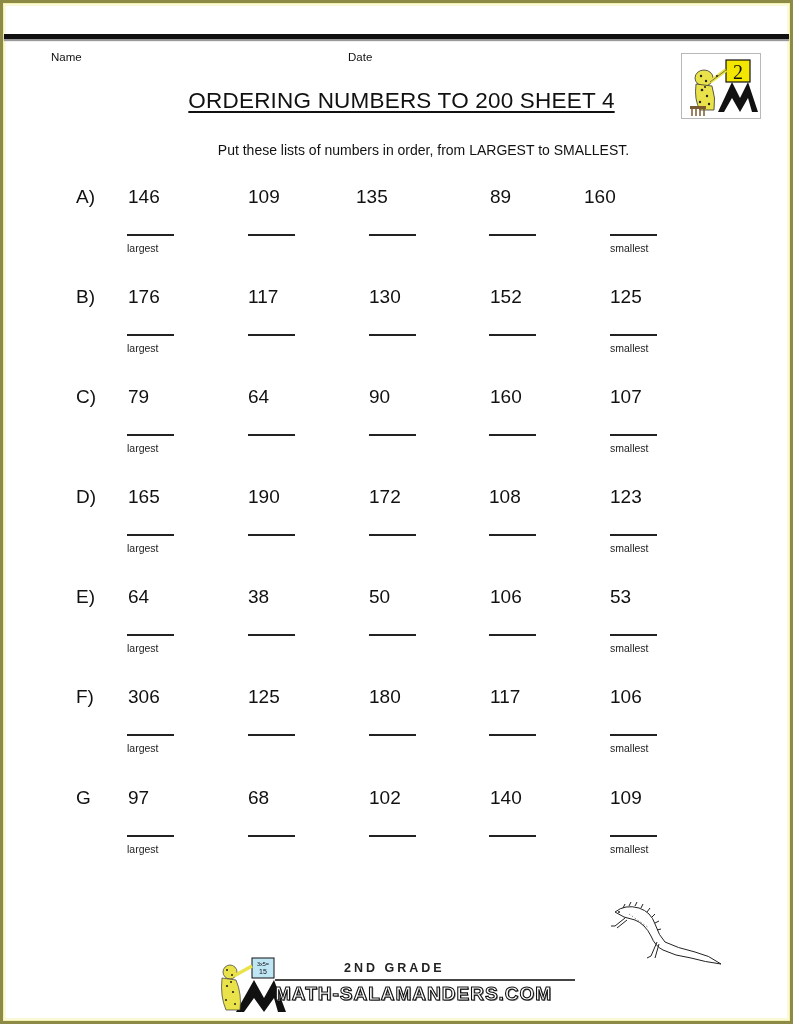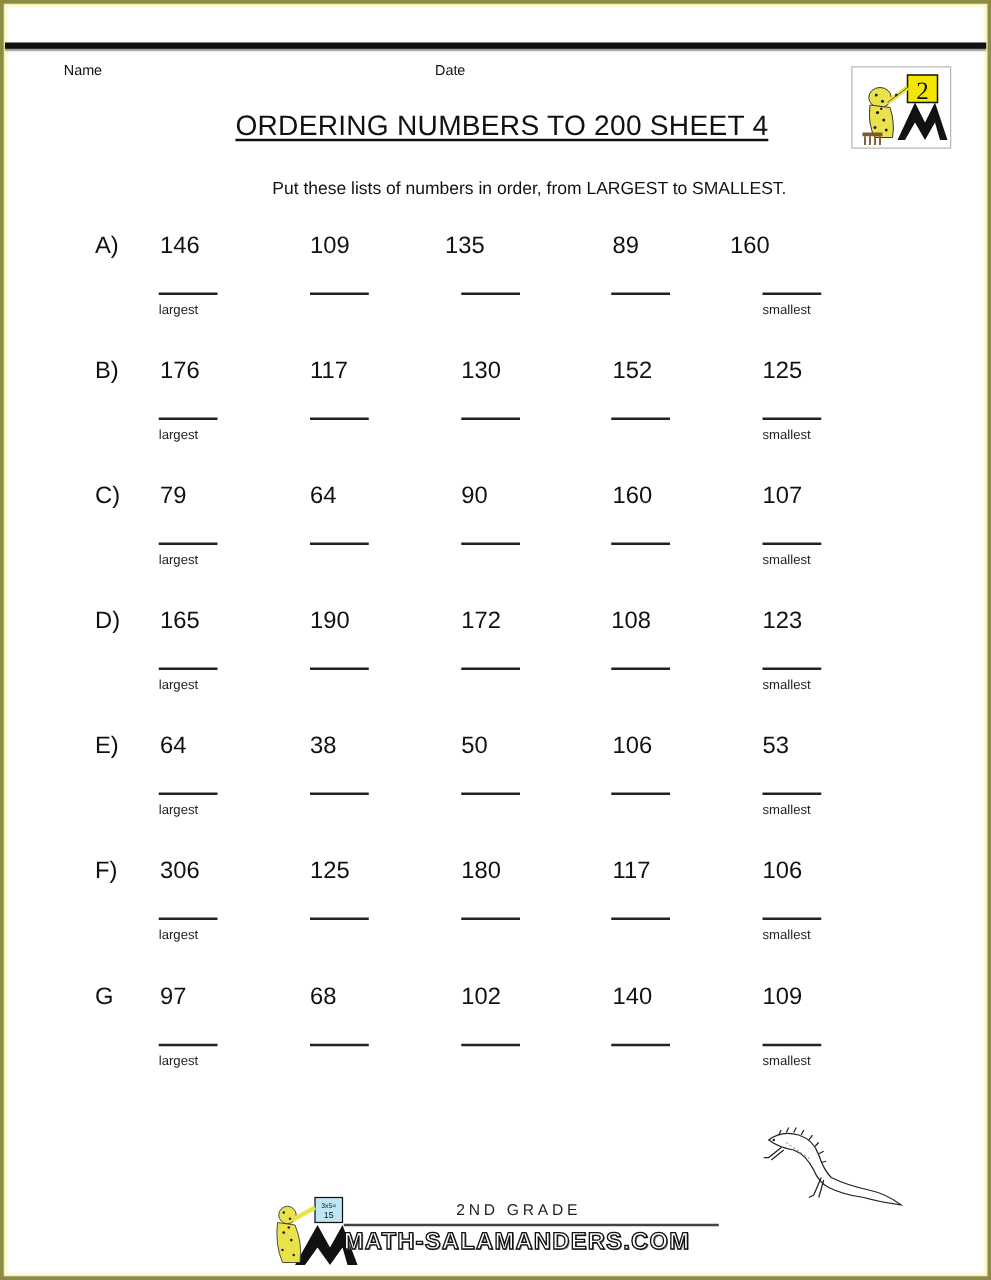--- a/index.html
+++ b/index.html
@@ -38,22 +38,22 @@
     }
 
     .problem { position: absolute; left: 0; width: 793px; height: 100px; }
     .problem .letter { position: absolute; left: 76px; top: 0; font-size: 19px; }
     .problem .num { position: absolute; top: 0; font-size: 19px; }
     .problem .blank { position: absolute; top: 48px; width: 47px; height: 1.6px; background: #222; }
     .problem .hint { position: absolute; top: 56px; font-size: 10.5px; color: #222; }
 
     .footer-logo { position: absolute; left: 214px; top: 952px; width: 372px; height: 62px; }
     .footer-grade {
-      position: absolute; left: 344px; top: 961px; font-size: 12.5px; font-weight: normal;
-      letter-spacing: 3px; color: #222; margin-left: 21px;
+      position: absolute; left: 344px; top: 961px; font-size: 12.5px; font-weight: bold;
+      letter-spacing: 3px; color: #222;
     }
     .footer-rule { position: absolute; left: 275px; top: 979px; width: 300px; height: 2px; background: #444; }
     .footer-site {
       position: absolute; left: 275px; top: 983px; font-size: 19px; font-weight: bold;
       letter-spacing: 1px; color: #fff;
       -webkit-text-stroke: 1.1px #111;
       text-shadow: 1px 1px 0 #888;
     }
     .salamander { position: absolute; left: 605px; top: 900px; width: 120px; height: 72px; }
   </style>

